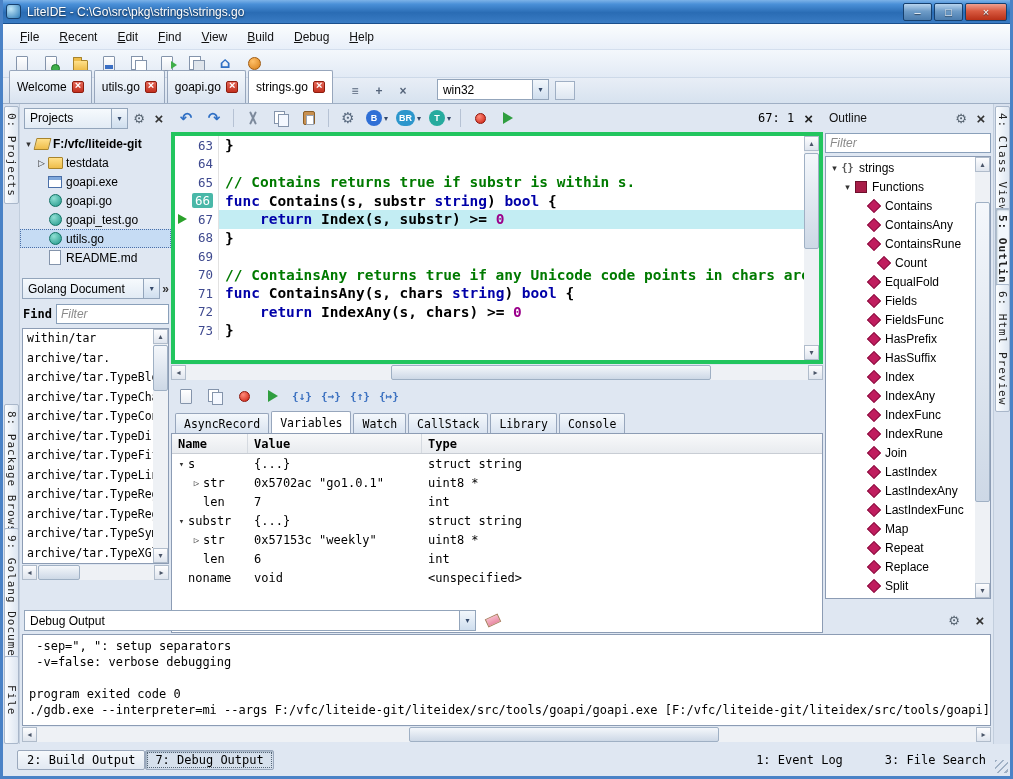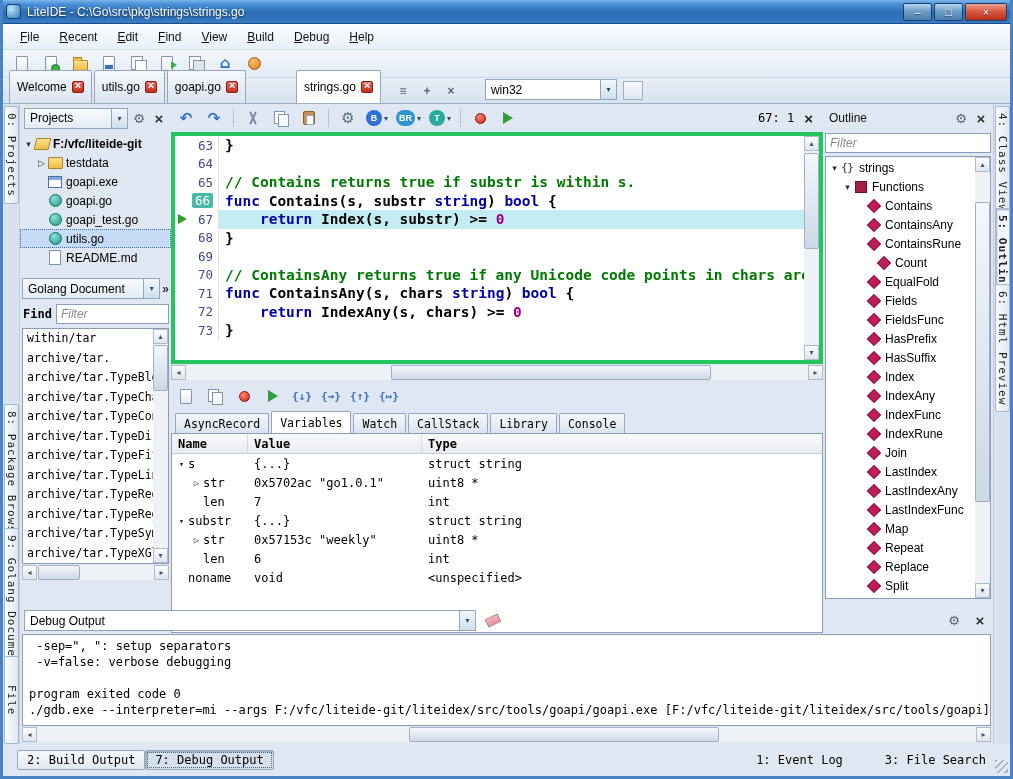--- a/index.html
+++ b/index.html
@@ -51,21 +51,21 @@
   .sh.copy::before{content:"";position:absolute;left:0;top:0;width:9px;height:11px;background:#fff;border:1px solid #8494ab;}
   .sh.copy::after{content:"";position:absolute;left:4px;top:3px;width:9px;height:11px;background:#f4f8ff;border:1px solid #8494ab;}
   .sh.paste{width:12px;height:14px;background:#c89050;border:1px solid #8a5f28;border-radius:2px;}
   .sh.paste::after{content:"";position:absolute;left:2px;top:3px;width:6px;height:8px;background:#fff;border:1px solid #9aa4b4;}
 
   
   .tabbar{position:absolute;left:3px;top:78px;width:1007px;height:26px;display:flex;align-items:flex-end;padding-left:6px;gap:2px;
     background:linear-gradient(#e8eef6,#d7e2ef);border-bottom:1px solid #9fafc4;}
   .tab{height:22px;display:flex;align-items:center;gap:5px;padding:16px 7px;border:1px solid #97a6bc;border-bottom:none;border-radius:2px 2px 0 0;
     background:linear-gradient(#f4f8fc,#d9e3f0);font-size:12px;}
-  .tab.active{background:#fff;height:24px;font-weight:normal;margin-left:48px;}
+  .tab.active{background:#fff;height:24px;font-weight:normal;}
   .tclose{width:12px;height:12px;border-radius:2px;background:linear-gradient(#e66a5a,#c22f1e);border:1px solid #8e1c0e;position:relative;}
   .tclose::before{content:"×";position:absolute;left:2px;top:-3px;color:#fff;font-size:11px;font-weight:bold;}
   .tabtools{display:flex;align-items:center;gap:4px;margin-left:10px;margin-bottom:3px;}
   .ttool{width:20px;height:19px;display:flex;align-items:center;justify-content:center;color:#55647a;font-weight:bold;font-size:12px;border:1px solid transparent;}
   .ttool.boxed{border:1px solid #9fafc4;background:linear-gradient(#f6f9fc,#dde6f1);}
   .combo{display:flex;align-items:center;background:#fff;border:1px solid #93a5bb;height:21px;}
   .combo .clabel{flex:1;padding:0 5px;font-size:12px;white-space:nowrap;overflow:hidden;}
   .combo .cbtn{width:16px;height:100%;background:linear-gradient(#f2f7fc,#cfdeee);border-left:1px solid #93a5bb;display:flex;align-items:center;justify-content:center;}
   .cbtn::before{content:"▾";font-size:8px;color:#34496a;}
   .flatcombo{background:linear-gradient(#f6fafd,#e2ebf5);}
@@ -263,21 +263,21 @@
       <div class="tab active">
         <span class="tlabel">strings.go</span>
         <span class="tclose"></span>
       </div>
     </div>
   <div class="tabtools">
     <div class="ttool">≡</div>
     <div class="ttool">+</div>
     <div class="ttool">×</div>
   </div>
-  <div class="combo" style="width:132px;margin:0 0 3px 22px;">
+  <div class="combo" style="width:112px;margin:0 0 3px 22px;">
     <span class="clabel">win32</span>
     <span class="cbtn"></span>
   </div>
   <div class="ttool boxed" style="margin:0 0 3px 4px;"></div>
 </div>
 
 <div class="workspace">
 
   <div class="vstrip" id="stripL">
       <div class="vtab" style="top: 2px;">0: Projects</div>

